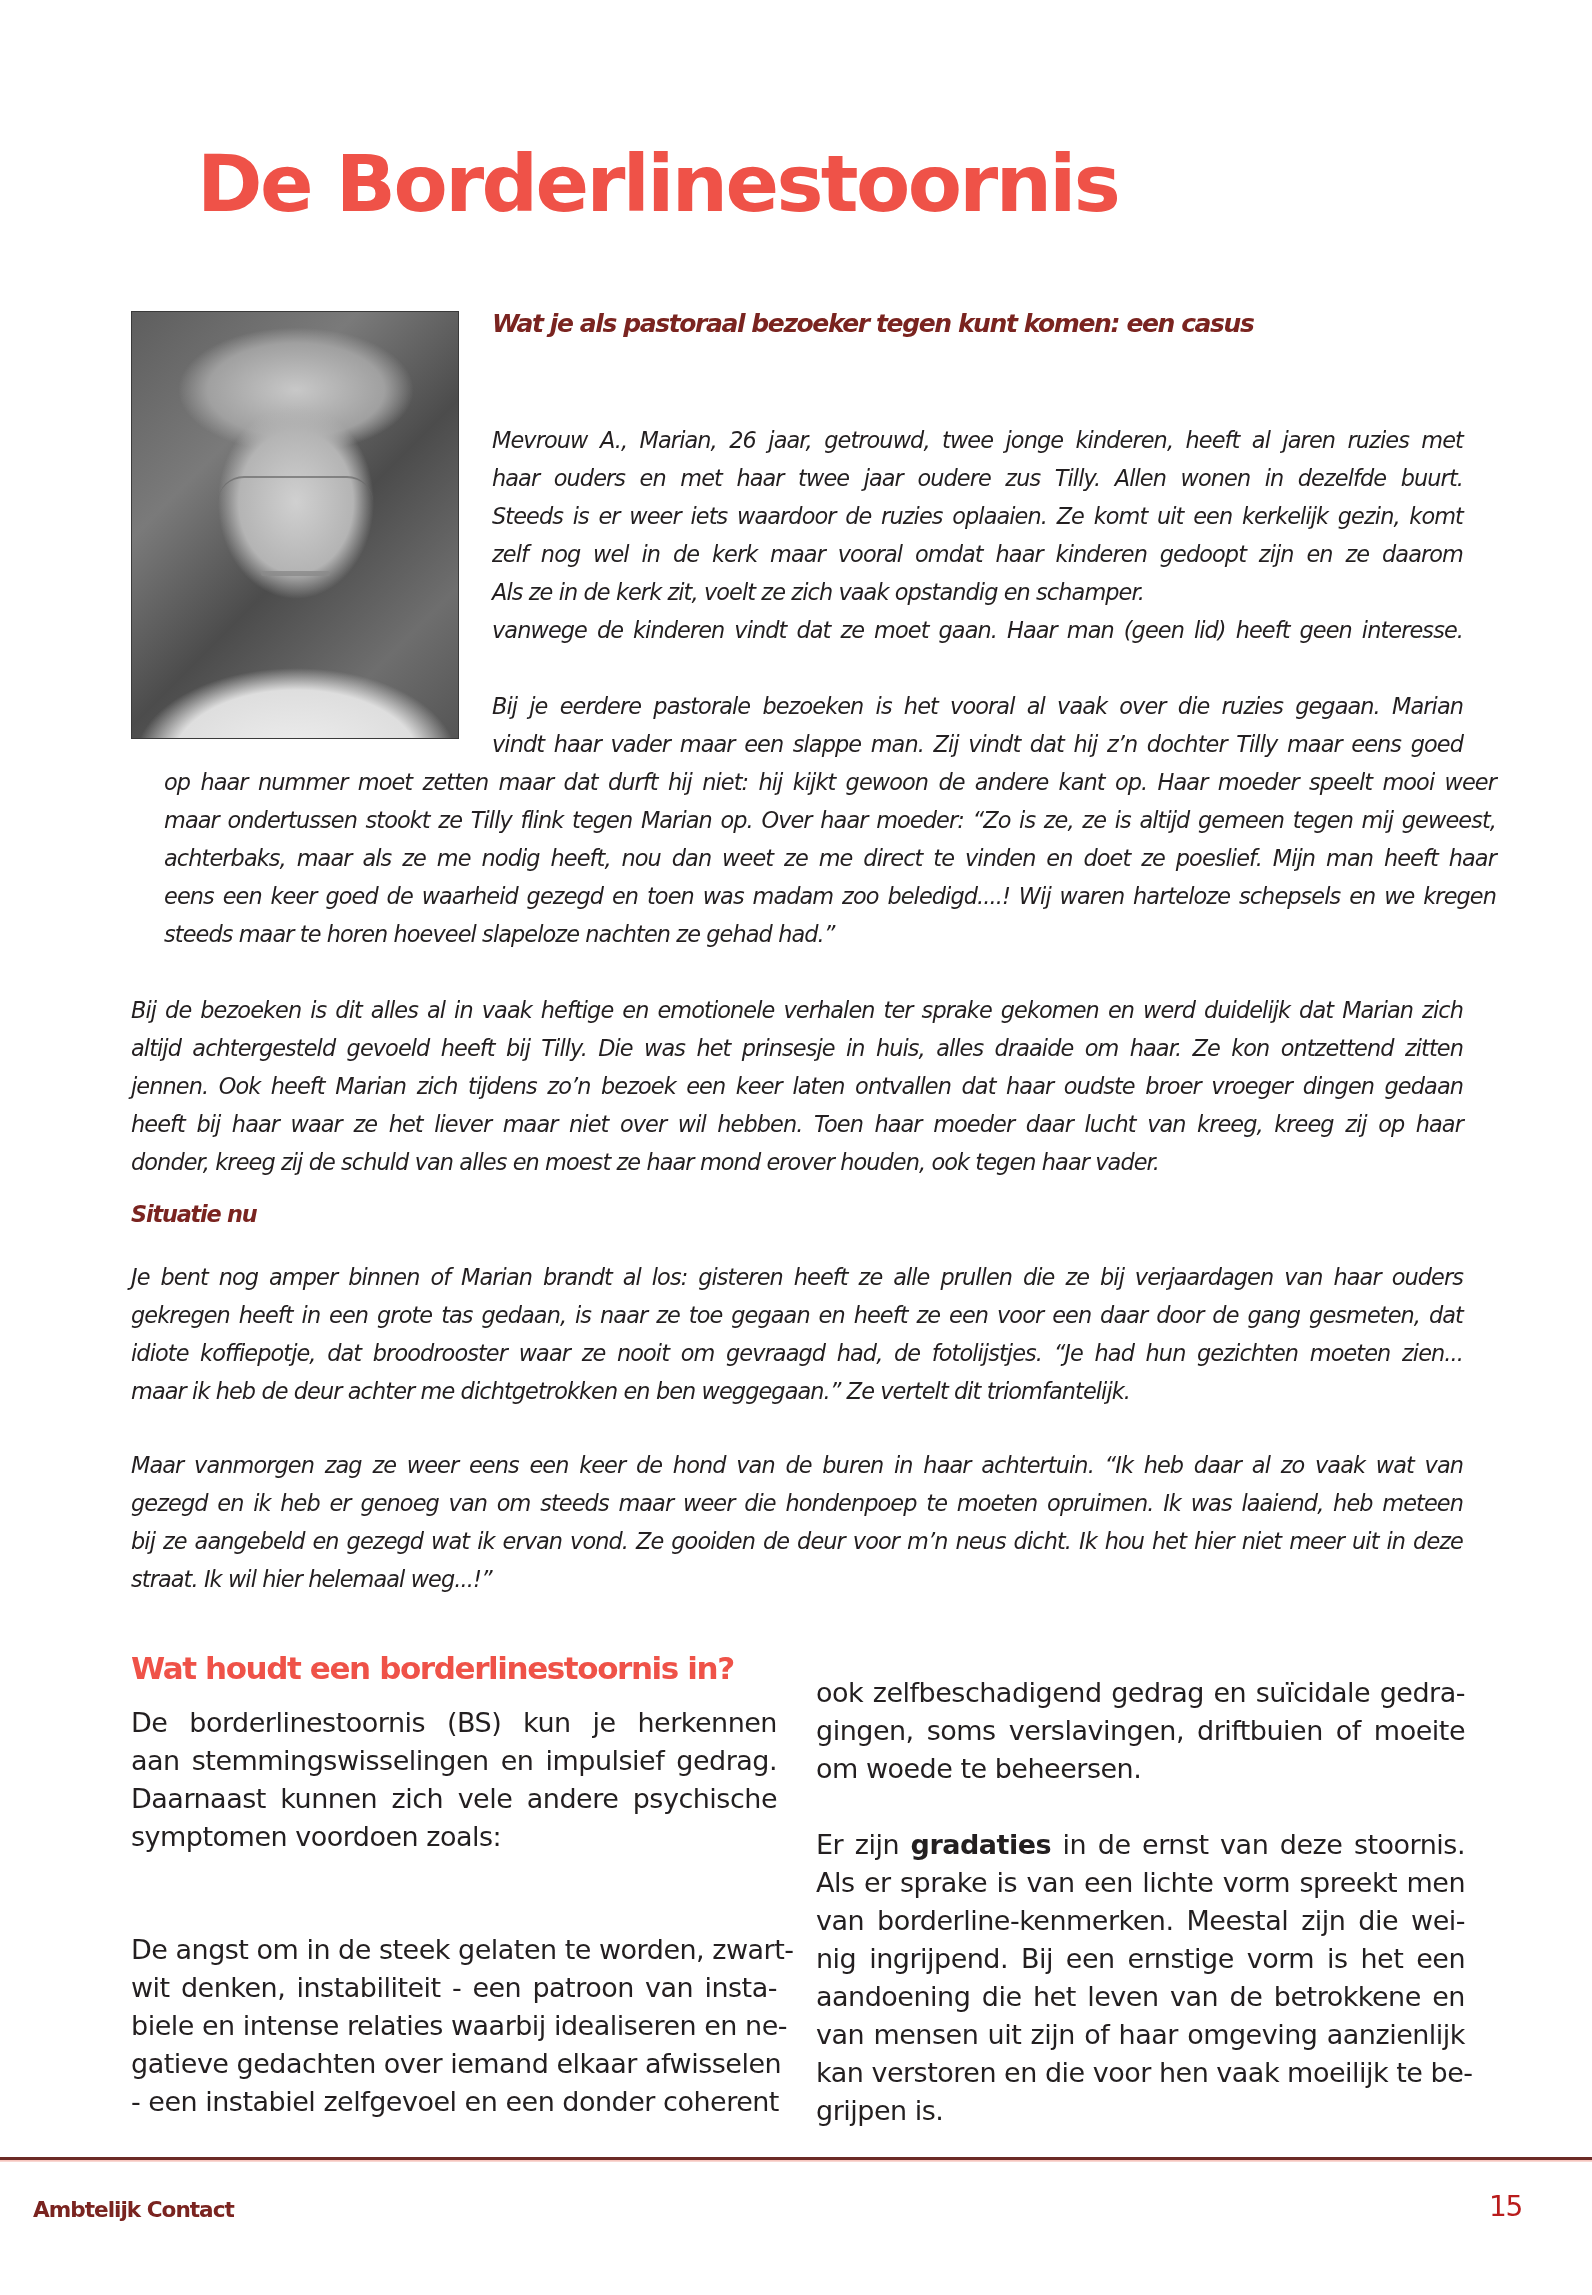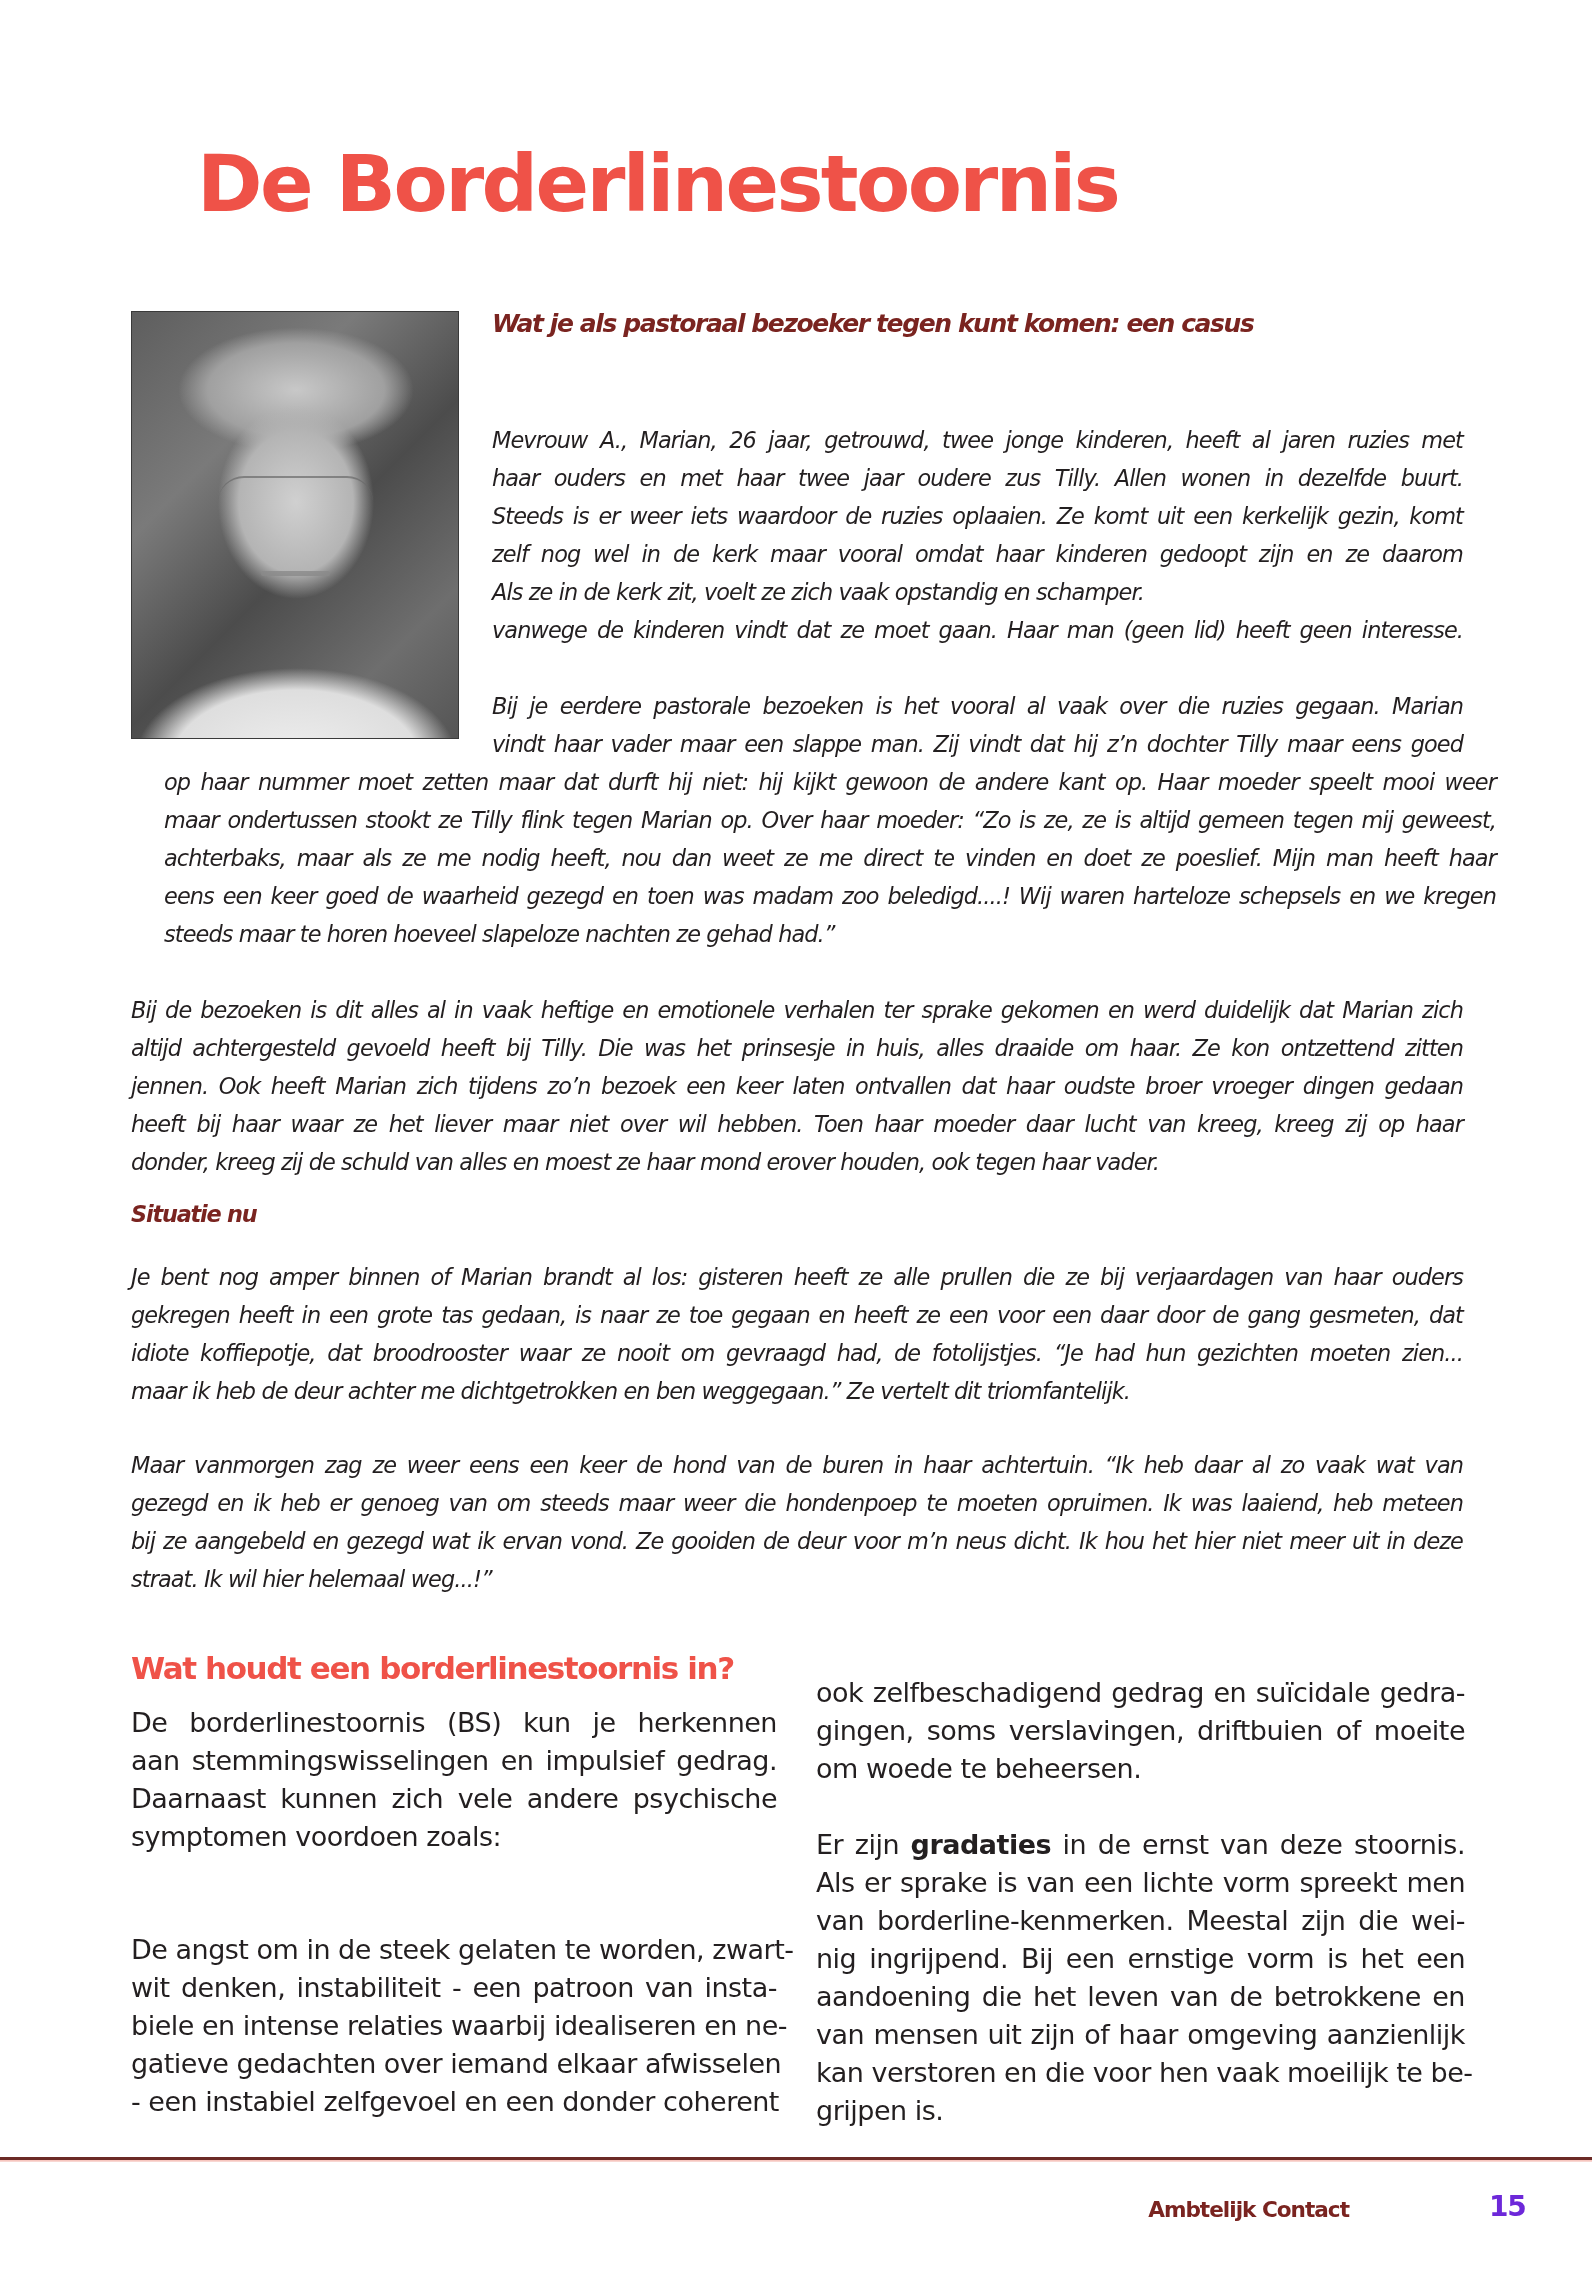--- a/index.html
+++ b/index.html
@@ -74,30 +74,30 @@
     .col-right-2 { position: absolute; left: 816px; top: 1826px; width: 649px; }
     .body .line { text-align: justify; text-align-last: justify; }
     .body .line.last { text-align-last: left; }
     b.bold { font-weight: bold; }
 
     .footer-rule {
       position: absolute; left: 0; top: 2157px; width: 1592px; height: 2.6px;
       background: #6b2a26; box-shadow: 0 1.7px 0 #f7c6bf;
     }
     .footer-title {
-      position: absolute; left: 0; width: 1316px; top: 2197px; text-align: right;
+      position: absolute; left: 0; width: 1316px; top: 2197px; text-align: left;
       padding-left: 0;
       font-family: "DejaVu Sans", sans-serif; font-weight: bold;
       font-size: 21.6px; letter-spacing: -1px; color: #7a2420;
     }
     .footer-title span { display: inline-block; transform: translateX(33px); }
     .page-number {
       position: absolute; left: 1489px; top: 2190px;
-      font-family: "DejaVu Sans", sans-serif; font-weight: bold;
-      font-size: 28px; letter-spacing: -1.3px; color: #6d28d9;
+      font-family: "DejaVu Sans", sans-serif; font-weight: normal;
+      font-size: 28px; letter-spacing: -1.3px; color: #b91c1c;
     }
   </style>
 </head>
 <body>
 
 <h1 class="title">De Borderlinestoornis</h1>
 
 <div class="photo">
   <div class="glasses"></div>
   <div class="mouth"></div>

